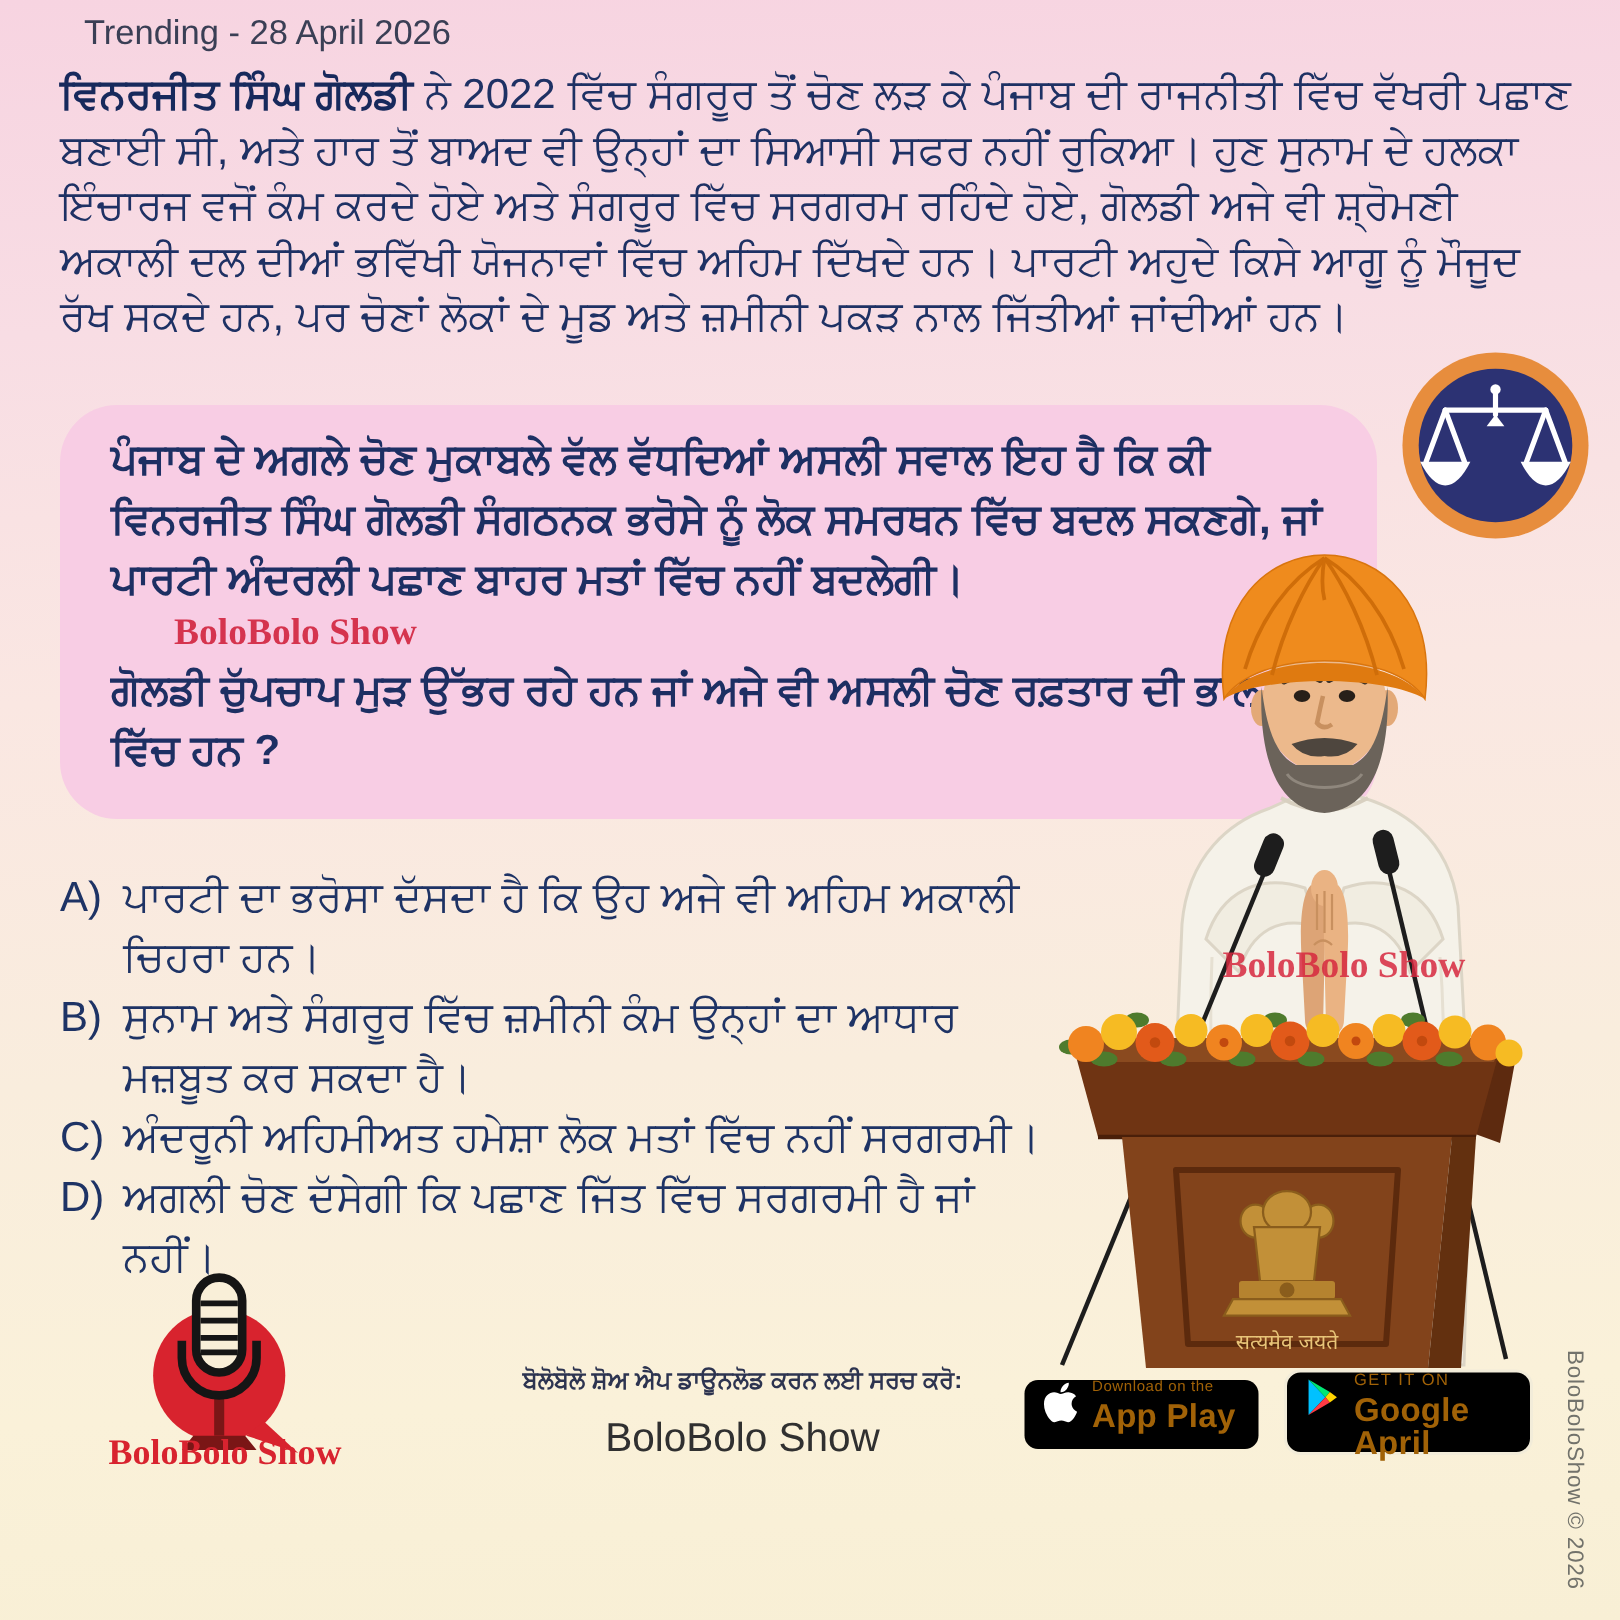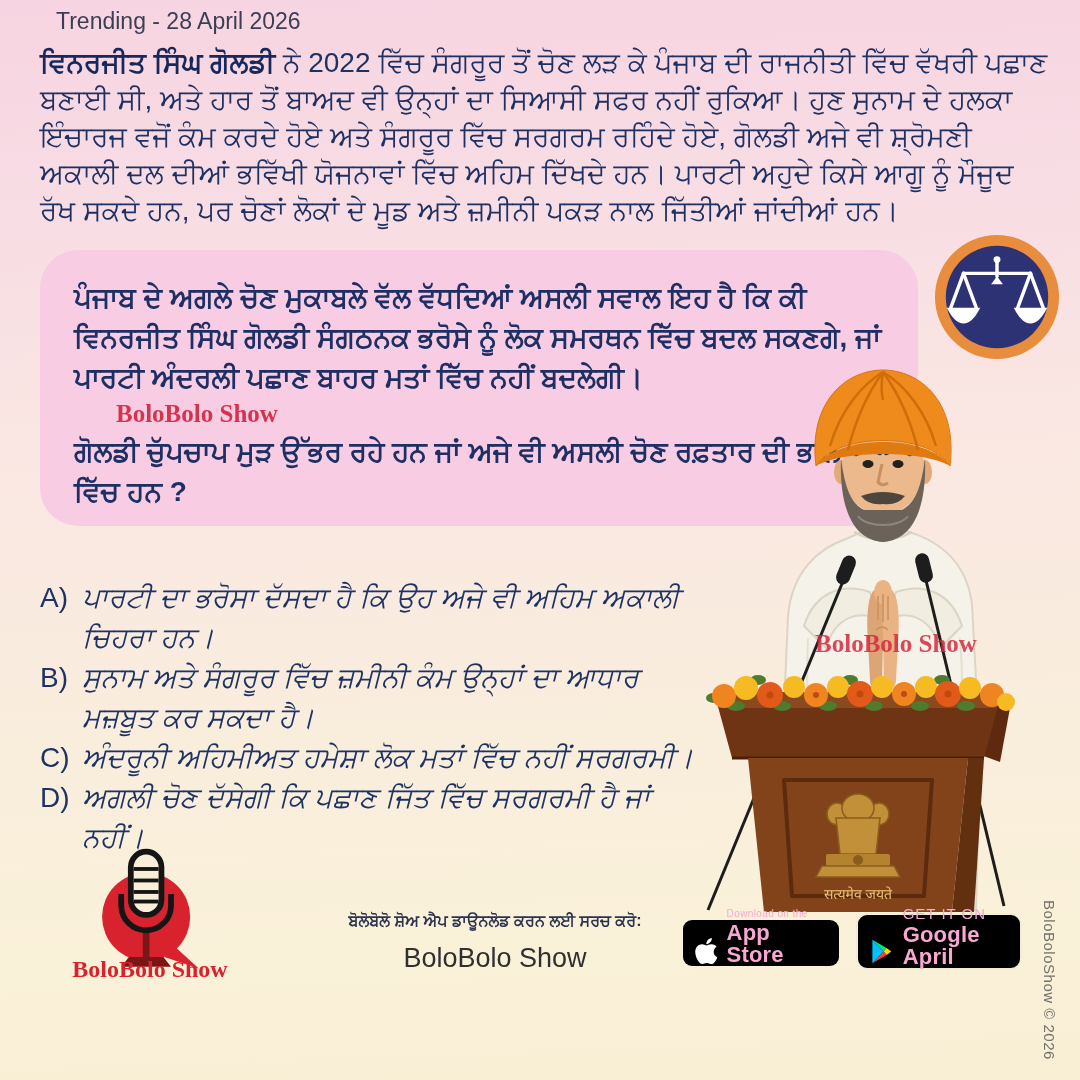--- a/index.html
+++ b/index.html
@@ -4,49 +4,49 @@
 <style>
   html,body{margin:0;padding:0;}
   body{width:1080px;height:1080px;overflow:hidden;
        font-family:"Liberation Sans","DejaVu Sans",sans-serif;}
   .canvas{position:relative;width:1080px;height:1080px;overflow:hidden;
     background:linear-gradient(178deg,#f7d4e1 0%,#f8dde4 20%,#fae7e2 42%,#f9eddd 65%,#faf1d9 85%,#f8efd5 100%);}
   .trending{position:absolute;left:56px;top:8px;font-size:23px;font-weight:500;color:#3a3f55;}
   .article{position:absolute;left:40px;top:44px;width:1008px;margin:0;
     font-size:28px;line-height:37px;color:#1e3164;font-weight:500;}
   .article .lead{font-weight:800;color:#17295c;margin-top:14px;}
-  .qbox{position:absolute;left:40px;top:250px;width:878px;height:276px;box-sizing:border-box;
-    background:#f8cde4;border-radius:38px;padding:28px 34px 0 34px;z-index:1;}
+  .qbox{position:absolute;left:40px;top:270px;width:878px;height:276px;box-sizing:border-box;
+    background:#f8cde4;border-radius:38px;padding:16px 34px 0 34px;z-index:1;}
   .qintro,.qmain{font-size:28px;line-height:40px;font-weight:700;color:#1d2f63;}
   .qwm{margin:2px 0 4px 42px;font-family:"Liberation Serif","DejaVu Serif",serif;
     font-weight:700;font-size:25px;color:#d5344e;height:28px;line-height:28px;}
   .options{position:absolute;left:40px;top:578px;width:668px;z-index:1;}
   .opt{display:flex;font-size:28px;line-height:40px;color:#1e3365;font-weight:500;}
   .optlabel{width:42px;flex:0 0 42px;}
-  .opttext{flex:1;font-style:italic;}
+  .opttext{flex:1;}
   .badge-scales{position:absolute;left:933px;top:233px;width:128px;height:128px;z-index:4;}
   .illus{position:absolute;left:688px;top:358px;width:344px;height:560px;z-index:2;}
   .illus svg{position:absolute;left:0;top:0;}
   .img-wm{position:absolute;left:118px;top:272px;width:180px;text-align:center;
     font-family:"Liberation Serif","DejaVu Serif",serif;font-weight:700;font-size:25px;
     color:rgba(214,40,62,.85);z-index:3;white-space:nowrap;}
   .logo{position:absolute;left:80px;top:846px;width:138px;height:136px;z-index:2;}
   .brand{position:absolute;left:50px;top:956px;width:200px;text-align:center;z-index:3;
     font-family:"Liberation Serif","DejaVu Serif",serif;font-weight:700;font-size:24px;color:#d8232f;}
   .mid-block{position:absolute;left:298px;top:906px;width:394px;text-align:center;z-index:2;}
   .prompt{font-size:16px;font-weight:600;color:#2d3450;line-height:30px;}
   .appname{font-size:27px;font-weight:500;color:#303030;margin-top:7px;}
-  .store-badge{position:absolute;display:flex;align-items:flex-end;background:#000;color:#f9a8d4;
+  .store-badge{position:absolute;display:flex;align-items:flex-start;background:#000;color:#a16207;
     box-sizing:border-box;z-index:2;}
   .appstore{left:683px;top:920px;width:156px;height:46px;border-radius:9px;padding:0 12px;gap:9px;}
   .gplay{left:856px;top:913px;width:166px;height:57px;border-radius:11px;border:2px solid #f2ecd9;
     padding:0 12px;gap:9px;}
   .badge-col{display:flex;flex-direction:column;justify-content:center;line-height:1;}
   .badge-small{font-size:10px;letter-spacing:.4px;}
-  .badge-small.caps{font-size:15px;letter-spacing:1px;}
+  .badge-small.caps{font-size:11px;letter-spacing:1px;}
   .badge-big{font-size:22px;font-weight:600;margin-top:3px;letter-spacing:.2px;}
   .descr{position:absolute;left:28px;top:986px;width:1024px;text-align:center;z-index:2;
     font-size:25px;line-height:36px;font-weight:500;color:#20213a;}
   .disclaimer{position:absolute;right:30px;top:1056px;font-size:16px;color:#c9564c;z-index:2;}
   .vert-copy{position:absolute;left:1058px;top:900px;width:170px;transform:rotate(90deg);
     transform-origin:top left;font-size:15px;color:#72726b;letter-spacing:.5px;z-index:2;}
 </style>
 </head>
 <body>
 
@@ -237,21 +237,21 @@
     <div class="prompt">ਬੋਲੋਬੋਲੋ ਸ਼ੋਅ ਐਪ ਡਾਊਨਲੋਡ ਕਰਨ ਲਈ ਸਰਚ ਕਰੋ:</div>
     <div class="appname">BoloBolo Show</div>
   </div>
 
   <div class="store-badge appstore">
     <svg width="24" height="30" viewBox="0 0 384 512">
       <path fill="#fff" d="M318.7 268.7c-.2-36.7 16.4-64.4 50-84.8-18.8-26.9-47.2-41.7-84.7-44.6-35.5-2.8-74.3 20.7-88.5 20.7-15 0-49.4-19.7-76.4-19.7C63.3 141.2 4 184.8 4 273.5q0 39.3 14.4 81.2c12.8 36.7 59 126.7 107.2 125.2 25.2-.6 43-17.9 75.8-17.9 31.8 0 48.3 17.9 76.4 17.9 48.6-.7 90.4-82.5 102.6-119.3-65.2-30.7-61.7-90-61.7-91.9zm-56.6-164.2c27.3-32.4 24.8-61.9 24-72.5-24.1 1.4-52 16.4-67.9 34.9-17.5 19.8-27.8 44.3-25.6 71.9 26.1 2 49.9-11.4 69.5-34.3z"></path>
     </svg>
     <div class="badge-col">
       <span class="badge-small">Download on the</span>
-      <span class="badge-big">App Store</span>
+      <span class="badge-big">App Play</span>
     </div>
   </div>
 
   <div class="store-badge gplay">
     <svg width="30" height="33" viewBox="0 0 40 44">
       <polygon points="4,2 4,42 23,22" fill="#00c1ff"></polygon>
       <polygon points="4,2 28,16 23,22" fill="#00e675"></polygon>
       <polygon points="28,16 36,22 28,28 23,22" fill="#ffd400"></polygon>
       <polygon points="4,42 23,22 28,28" fill="#ff3a44"></polygon>
     </svg>

